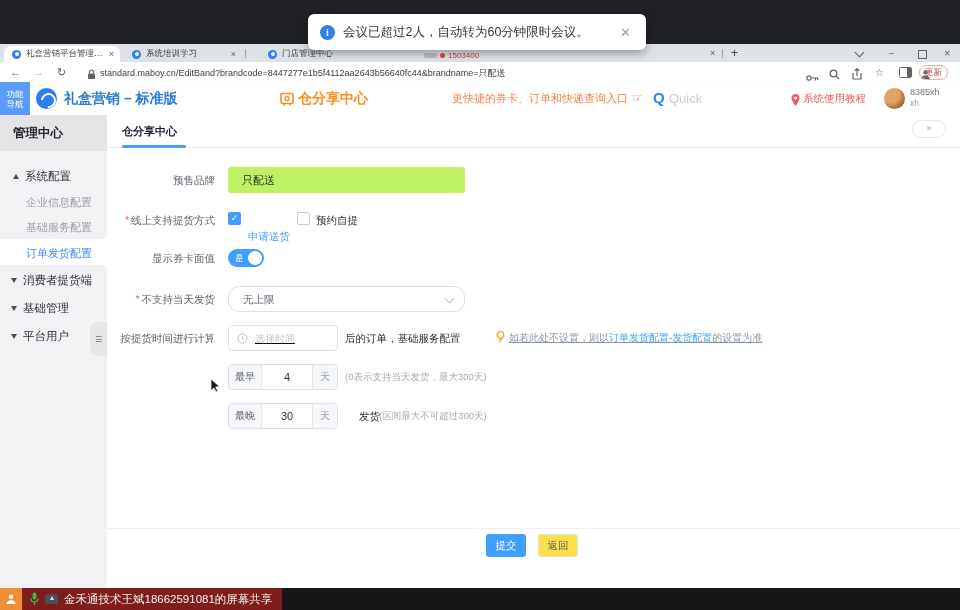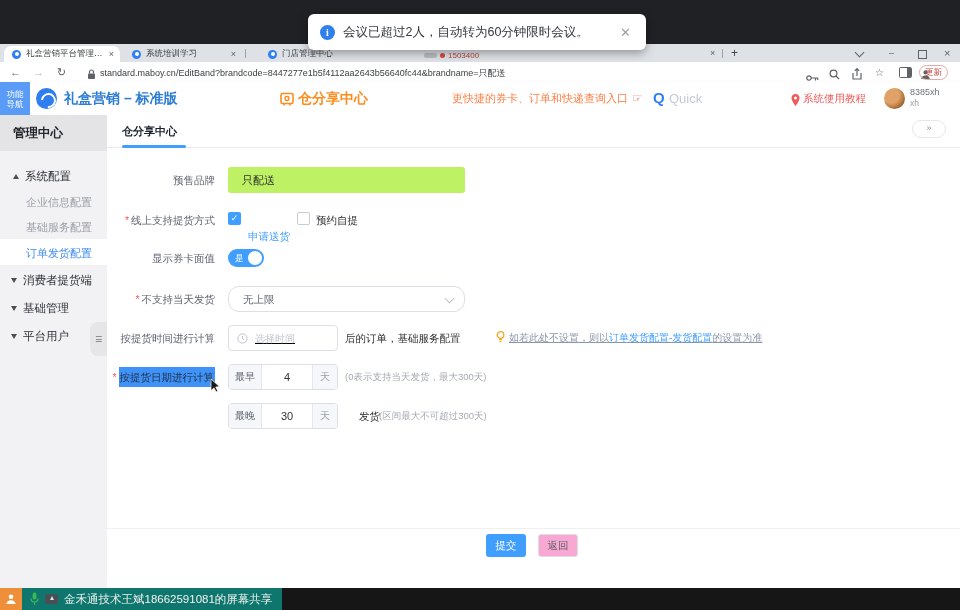--- a/index.html
+++ b/index.html
@@ -101,35 +101,35 @@
   .numgroup .pre{flex:0 0 32px;background:#f6f7fa;border-right:1px solid #e4e7ed;font-size:10px;color:#5f6470;
     text-align:center;line-height:24px;}
   .numgroup .suf{flex:0 0 24px;background:#f6f7fa;border-left:1px solid #e4e7ed;font-size:10px;color:#9aa0a8;
     text-align:center;line-height:24px;}
   .numgroup input{flex:1;border:none;outline:none;text-align:center;font-size:11px;color:#303133;min-width:0;font-family:inherit;}
   .note{position:absolute;font-size:9.5px;color:#a6aab1;line-height:26px;white-space:nowrap;}
   .sel-hl{background:#3e92f8;color:#23334a;padding:4px 1px;}
   .footer-line{position:absolute;left:0;top:413px;width:853px;border-top:1px solid #eef0f5;}
   .btn-submit{position:absolute;left:379px;top:419px;width:40px;height:23px;background:#409eff;border:none;border-radius:3px;
     color:#fff;font-size:10.5px;font-family:inherit;}
-  .btn-back{position:absolute;left:431px;top:419px;width:40px;height:23px;background:#f9a8d4;border:1px solid #dcdfe6;border-radius:3px;
+  .btn-back{position:absolute;left:431px;top:419px;width:40px;height:23px;background:#fde047;border:1px solid #dcdfe6;border-radius:3px;
     color:#606266;font-size:10.5px;box-sizing:border-box;font-family:Liberation Sans, sans-serif;}
 
   
   .banner{position:absolute;left:308px;top:14px;width:338px;height:36px;background:#fff;border-radius:6px;
     box-shadow:0 3px 10px rgba(0,0,0,.35);display:flex;align-items:center;padding:0 12px;box-sizing:border-box;z-index:60;}
   .info-ic{flex:0 0 15px;width:15px;height:15px;border-radius:50%;background:#2f80ed;color:#fff;font-size:10px;
     font-weight:bold;text-align:center;line-height:15px;margin-right:8px;font-family:"Liberation Serif",serif;}
   .banner-txt{flex:1;font-size:12.5px;color:#33373d;white-space:nowrap;}
   .banner-x{flex:0 0 14px;font-size:13px;color:#99a1ab;margin-left:6px;}
 
   
   .sharebar{position:absolute;left:0;top:588px;width:960px;height:22px;background:#161616;}
   .presence{position:absolute;left:0;top:0;width:22px;height:22px;background:#ef8f3a;display:flex;align-items:center;justify-content:center;}
-  .share-pill{position:absolute;left:22px;top:0;height:22px;background:#0f766e;display:flex;align-items:center;padding:0 10px 0 8px;gap:6px;}
+  .share-pill{position:absolute;left:22px;top:0;height:22px;background:#7f1d1d;display:flex;align-items:center;padding:0 10px 0 8px;gap:6px;}
   .share-txt2{font-size:11.5px;color:#f2f2f2;white-space:nowrap;}
   .mini-screen{width:13px;height:10px;background:#4a4f55;border-radius:2px;position:relative;}
   .mini-screen:after{content:"";position:absolute;left:4.5px;top:2px;width:0;height:0;
     border-left:2px solid transparent;border-right:2px solid transparent;border-bottom:4px solid #dfe3e8;}
   .cursor{position:absolute;left:103px;top:263px;z-index:40;}
 </style>
 </head>
 <body>
 
 <div class="screen">
@@ -308,23 +308,20 @@
     <span class="after-txt" style="top:210px;">后的订单，基础服务配置</span>
     <span class="hint" style="top:210px;">
       <span style="display:inline-block;vertical-align:-2px;margin-right:4px;">
         <svg width="9" height="12" viewBox="0 0 9 12">
             <circle cx="4.5" cy="4" r="3.3" fill="none" stroke="#f5a623" stroke-width="1.3"></circle>
             <path d="M3 8.7h3M3.6 10.7h1.8" stroke="#f5a623" stroke-width="1.2"></path>
           </svg>
       </span><span>如若此处不设置，则以</span><span class="lnk">订单发货配置-发货配置</span><span>的设置为准</span>
     </span>
 
-    <div class="flabel" style="top:249px;line-height:26px;">
-      <span class="req">*</span><span class="sel-hl">按提货日期进行计算</span>
-    </div>
     <div class="numgroup" style="top:249px;">
       <span class="pre">最早</span>
       <input value="4" style="">
       <span class="suf">天</span>
     </div>
     <span class="note" style="left:238px;top:249px;">(0表示支持当天发货，最大300天)</span>
 
     <div class="numgroup" style="top:288px;justify-content:space-between;">
       <span class="pre">最晚</span>
       <input value="30" style="">

